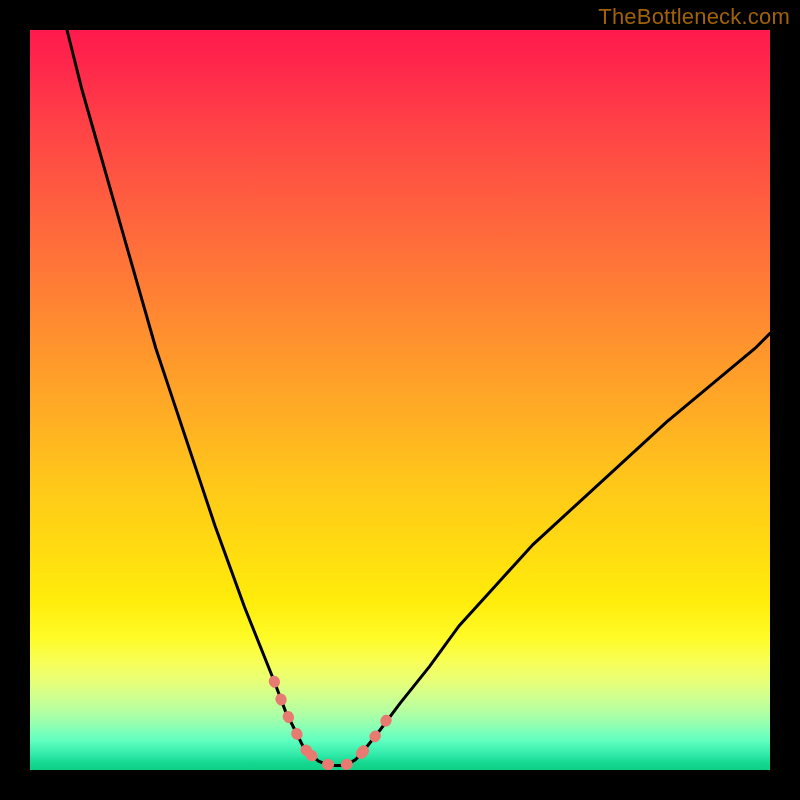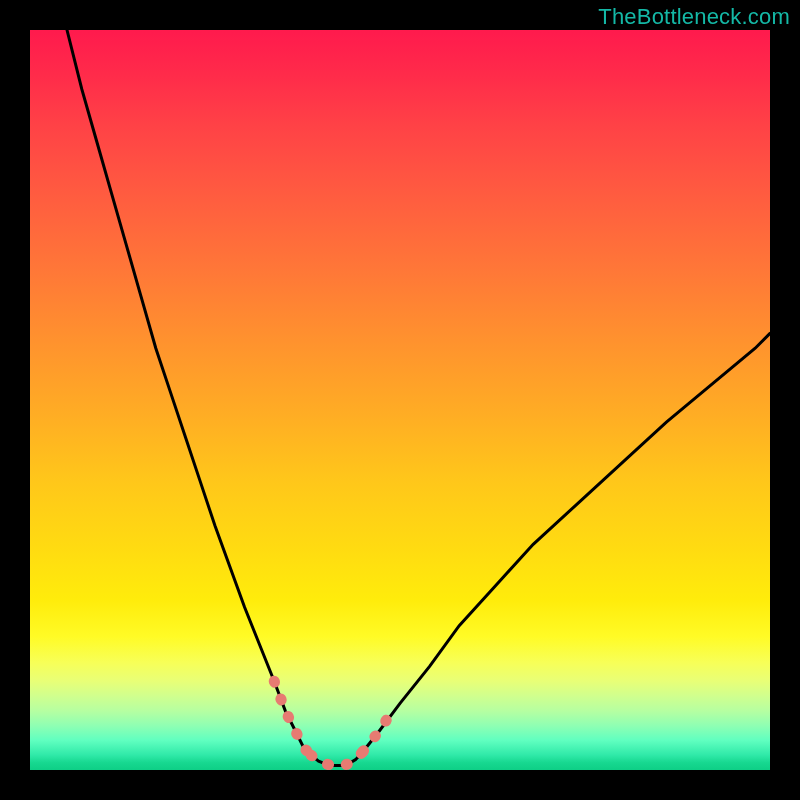--- a/index.html
+++ b/index.html
@@ -45,21 +45,21 @@
       #60ffc0 96%,
       #2fe9a8 98%,
       #17d890 99%,
       #0ecf86 100%
     );
   }
   .watermark {
     position: absolute;
     top: 4px;
     right: 10px;
-    color: #14b8a6;
+    color: #a16207;
     font-size: 22px;
     font-weight: 500;
     letter-spacing: 0.2px;
     user-select: none;
   }
   svg.curves {
     position: absolute;
     left: 30px;
     top: 30px;
     width: 740px;

